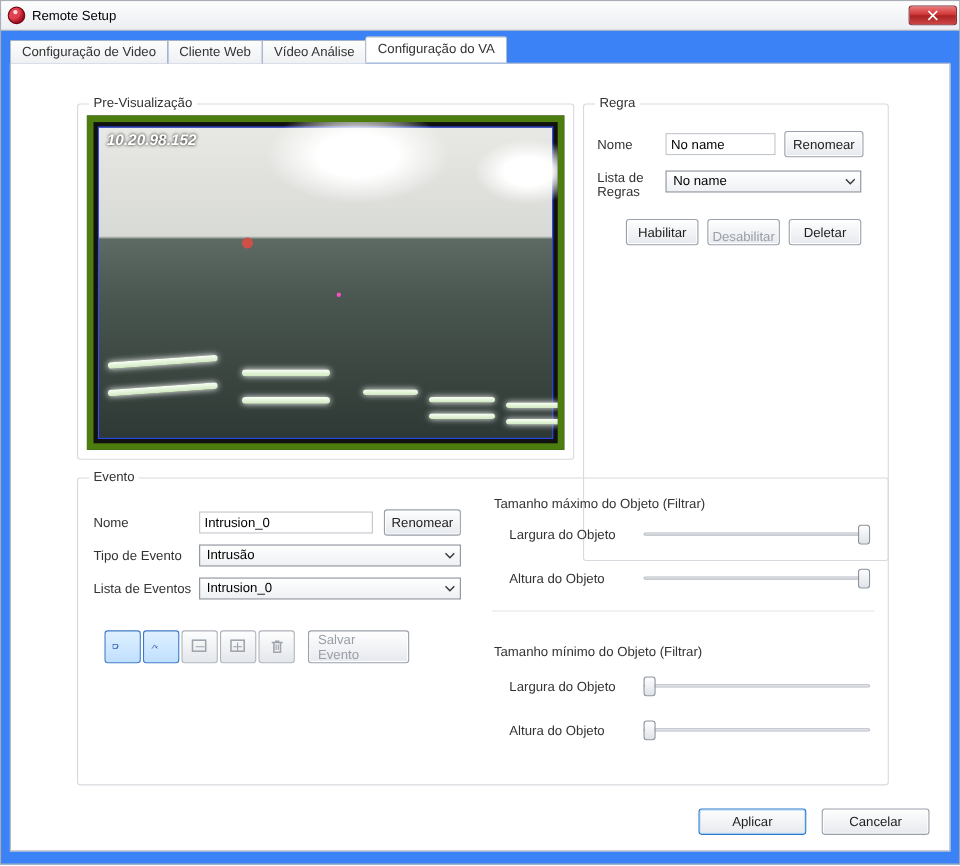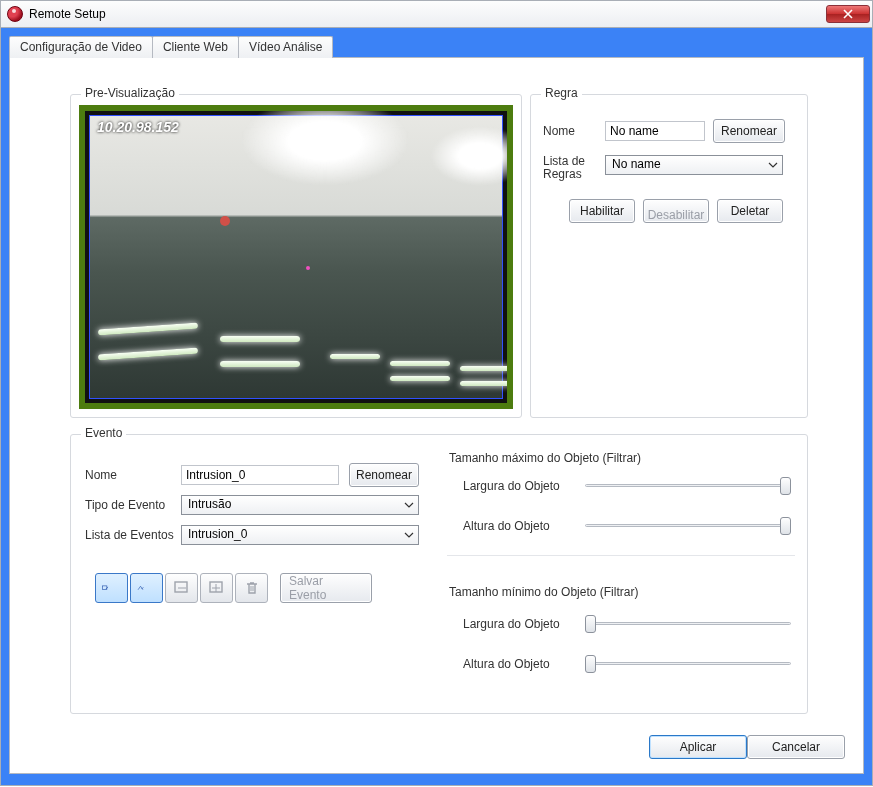--- a/index.html
+++ b/index.html
@@ -30,21 +30,21 @@
 .camera { position:absolute; left:8px; top:10px; right:8px; bottom:8px; border:6px solid #4d7c0f; background:#111; overflow:hidden;font-style:italic;}
 .camera .ip { position:absolute; left:12px; top:8px; color:#fff; font-weight:bold; font-size:14px; text-shadow:0 0 3px #000;}
 .camera .scene{position:absolute;inset:4px;border:1px solid #3050ff;background:
  linear-gradient(180deg,#e8e8e4 0%, #d8dad6 35%, #5e6a64 36%, #4a5650 55%, #2e3834 100%);}
 .light { position:absolute; background:radial-gradient(ellipse,#fff 30%,rgba(255,255,255,0) 70%); border-radius:50%; filter:blur(1px);}
 .bar { position:absolute; height:6px; background:linear-gradient(#f8fff4,#cfe8c0); border-radius:3px; box-shadow:0 0 6px #fff;}
 .reddot{position:absolute; width:10px;height:10px;border-radius:50%;background:#d05048;}
 .pinkdot{position:absolute;width:4px;height:4px;border-radius:50%;background:#f050c0;}
 
 
-#g-regra { left:520px; top:36px; width:278px; height:324px; }
+#g-regra { left:520px; top:36px; width:278px; height:416px; }
 
 
 #g-evento { left:60px; top:376px; width:738px; height:280px; }
 
 .row { position:absolute; display:flex; align-items:center; }
 .lbl { color:#333; }
 .txt { border:1px solid #c1c5cc; padding:2px 4px; height:20px; background:#fff;}
 .sel { border:1px solid #8a9099; height:20px; background:linear-gradient(#fff,#eef0f3); padding:1px 18px 1px 6px; position:relative;}
 .sel .arrow{position:absolute;right:4px;top:4px;width:10px;height:10px;}
 .btn { height:24px; border:1px solid #9aa0aa; border-radius:3px; background:linear-gradient(#fefefe,#e6e9ee); padding:0 8px; display:flex; align-items:center; justify-content:center; box-shadow:inset 0 0 0 1px #fff; color:#222;}
@@ -56,21 +56,21 @@
 .tool{width:33px;height:30px;border:1px solid #adb2bb;background:linear-gradient(#fefefe,#e3e6eb);margin-right:2px;border-radius:3px;display:flex;align-items:center;justify-content:center;}
 .tool.sel{border-color:#3a78c8;background:linear-gradient(#dff0ff,#bfe0ff);}
 .tool.dis svg *{stroke:#9ea3ac!important; fill:none;}
 .tool svg{width:20px;height:18px;}
 .slabel{position:absolute;color:#333;}
 .slider{position:absolute;height:18px;}
 .slider .track{position:absolute;left:0;right:0;top:7px;height:3px;border:1px solid #b5bac2;border-radius:2px;background:#eef0f3;}
 .slider .thumb{position:absolute;top:0;width:11px;height:18px;border:1px solid #8c929c;border-radius:3px;background:linear-gradient(#fefefe,#dfe3e8);}
 
 
-.bottom{position:absolute;right:18px;bottom:14px;display:flex;}
+.bottom{position:absolute;right:18px;bottom:14px;display:flex;gap:14px;}
 .bottom .btn{width:98px;height:24px;}
 
 svg{display:block;}
 </style>
 </head>
 <body>
 
 <div class="titlebar">
   <div class="logo"></div>
   <div class="title">Remote Setup</div>
@@ -80,20 +80,21 @@
       </svg>
   </div>
 </div>
 
 <div class="client">
 
   <div class="tabs">
     <div class="tab"><span>Configuração de Video</span></div>
     <div class="tab"><span>Cliente Web</span></div>
     <div class="tab"><span>Vídeo Análise</span></div>
+    <div class="tab active"><span>Configuração do VA</span></div>
   </div>
 
   <div class="tabbody">
 
     <div id="g-preview" class="group">
       <div class="legend">Pre-Visualização</div>
       <div class="camera">
         <div class="scene">
           <div class="light" style="left:150px;top:-20px;width:170px;height:90px;"></div>
           <div class="light" style="left:340px;top:10px;width:100px;height:60px;"></div>

